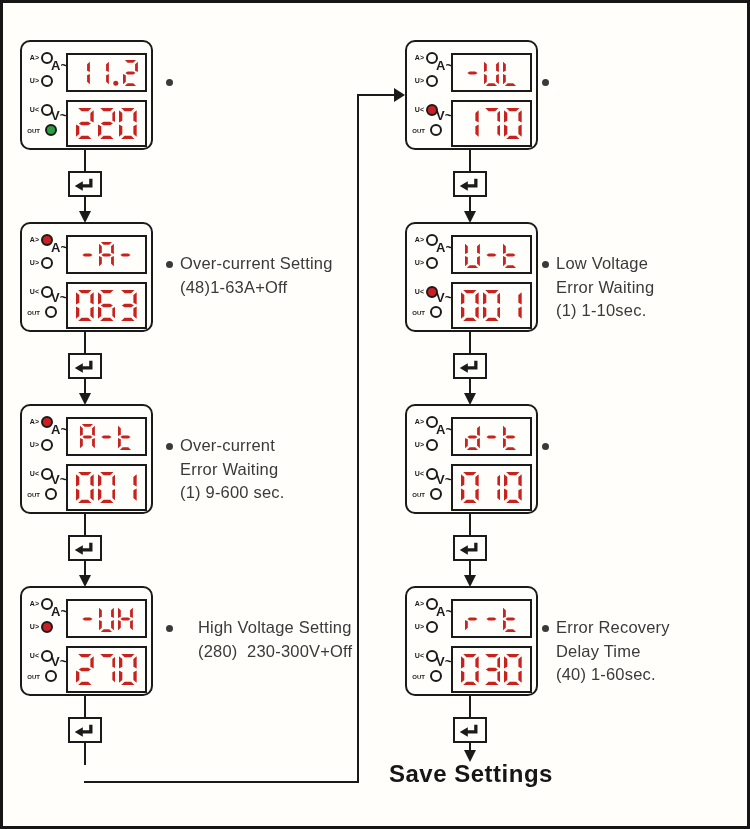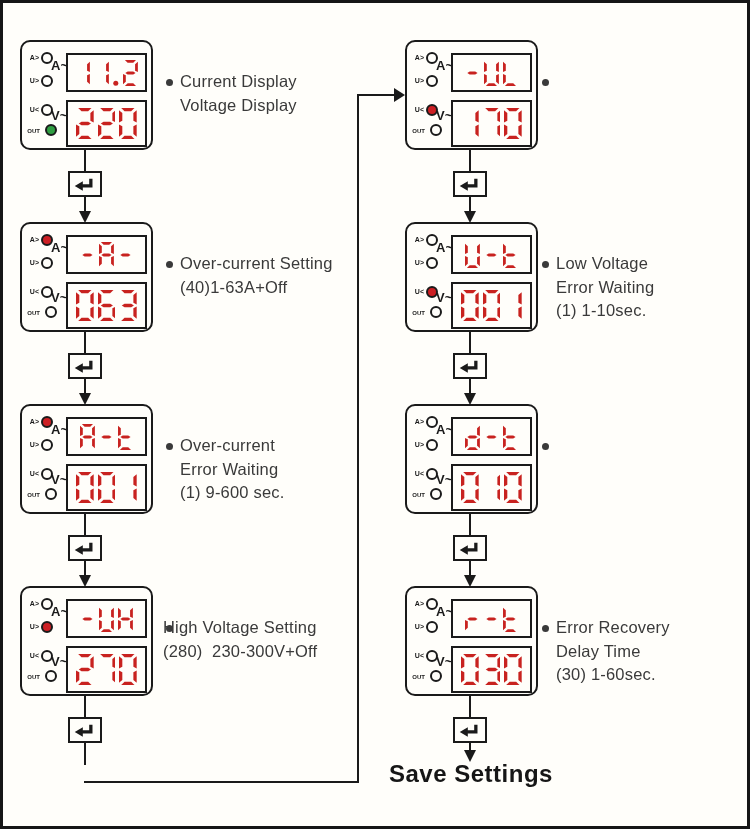--- a/index.html
+++ b/index.html
@@ -111,22 +111,20 @@
           <polygon points="2,0 14,0 11,3 5,3" fill="#c8221f"></polygon>
           <polygon points="16,2 16,13 13,11.5 13,4.5" fill="#c8221f"></polygon>
           <polygon points="16,15 16,26 13,23.5 13,16.5" fill="#c8221f"></polygon>
           <polygon points="2,28 5,25 11,25 14,28" fill="#c8221f"></polygon>
           <polygon points="0,15 3,16.5 3,23.5 0,26" fill="#c8221f"></polygon>
           <polygon points="0,2 3,4.5 3,11.5 0,13" fill="#c8221f"></polygon>
         </svg>
       </div>
     </div>
     <div class="bullet" style="left:163px;top:76px"></div>
-    <div class="txtblock" style="left:177px;top:67px">Current Display
-Voltage Display</div>
     <div class="panel" style="left:17px;top:219px">
       <div class="led" style="left:19px;top:10px;background:#cc1f24"></div>
       <div class="tiny" style="left:3px;top:12px;width:14px;font-size:7px">A&gt;</div>
       <div class="led" style="left:19px;top:33px;background:#fffefa"></div>
       <div class="tiny" style="left:3px;top:35px;width:14px;font-size:7px">U&gt;</div>
       <div class="led" style="left:19px;top:62px;background:#fffefa"></div>
       <div class="tiny" style="left:3px;top:64px;width:14px;font-size:7px">U&lt;</div>
       <div class="led" style="left:23px;top:82px;background:#fffefa"></div>
       <div class="tiny" style="left:0px;top:85px;width:18px;font-size:6px">OUT</div>
       <div class="chan" style="left:29px;top:17px">A~</div>
@@ -168,21 +166,21 @@
           <polygon points="2,0 14,0 11,3 5,3" fill="#c8221f"></polygon>
           <polygon points="16,2 16,13 13,11.5 13,4.5" fill="#c8221f"></polygon>
           <polygon points="16,15 16,26 13,23.5 13,16.5" fill="#c8221f"></polygon>
           <polygon points="2,28 5,25 11,25 14,28" fill="#c8221f"></polygon>
           <polygon points="2.5,14 5,12.5 11,12.5 13.5,14 11,15.5 5,15.5" fill="#c8221f"></polygon>
         </svg>
       </div>
     </div>
     <div class="bullet" style="left:163px;top:258px"></div>
     <div class="txtblock" style="left:177px;top:249px">Over-current Setting
-(40)1-63A+Off</div>
+(48)1-63A+Off</div>
     <div class="panel" style="left:17px;top:401px">
       <div class="led" style="left:19px;top:10px;background:#cc1f24"></div>
       <div class="tiny" style="left:3px;top:12px;width:14px;font-size:7px">A&gt;</div>
       <div class="led" style="left:19px;top:33px;background:#fffefa"></div>
       <div class="tiny" style="left:3px;top:35px;width:14px;font-size:7px">U&gt;</div>
       <div class="led" style="left:19px;top:62px;background:#fffefa"></div>
       <div class="tiny" style="left:3px;top:64px;width:14px;font-size:7px">U&lt;</div>
       <div class="led" style="left:23px;top:82px;background:#fffefa"></div>
       <div class="tiny" style="left:0px;top:85px;width:18px;font-size:6px">OUT</div>
       <div class="chan" style="left:29px;top:17px">A~</div>
@@ -280,21 +278,21 @@
           <polygon points="2,0 14,0 11,3 5,3" fill="#c8221f"></polygon>
           <polygon points="16,2 16,13 13,11.5 13,4.5" fill="#c8221f"></polygon>
           <polygon points="16,15 16,26 13,23.5 13,16.5" fill="#c8221f"></polygon>
           <polygon points="2,28 5,25 11,25 14,28" fill="#c8221f"></polygon>
           <polygon points="0,15 3,16.5 3,23.5 0,26" fill="#c8221f"></polygon>
           <polygon points="0,2 3,4.5 3,11.5 0,13" fill="#c8221f"></polygon>
         </svg>
       </div>
     </div>
     <div class="bullet" style="left:163px;top:622px"></div>
-    <div class="txtblock" style="left:160px;top:613px">High Voltage Setting
+    <div class="txtblock" style="left:195px;top:613px">High Voltage Setting
 (280)  230-300V+Off</div>
     <div class="panel" style="left:402px;top:37px">
       <div class="led" style="left:19px;top:10px;background:#fffefa"></div>
       <div class="tiny" style="left:3px;top:12px;width:14px;font-size:7px">A&gt;</div>
       <div class="led" style="left:19px;top:33px;background:#fffefa"></div>
       <div class="tiny" style="left:3px;top:35px;width:14px;font-size:7px">U&gt;</div>
       <div class="led" style="left:19px;top:62px;background:#cc1f24"></div>
       <div class="tiny" style="left:3px;top:64px;width:14px;font-size:7px">U&lt;</div>
       <div class="led" style="left:23px;top:82px;background:#fffefa"></div>
       <div class="tiny" style="left:0px;top:85px;width:18px;font-size:6px">OUT</div>
@@ -495,21 +493,21 @@
           <polygon points="16,15 16,26 13,23.5 13,16.5" fill="#c8221f"></polygon>
           <polygon points="2,28 5,25 11,25 14,28" fill="#c8221f"></polygon>
           <polygon points="0,15 3,16.5 3,23.5 0,26" fill="#c8221f"></polygon>
           <polygon points="0,2 3,4.5 3,11.5 0,13" fill="#c8221f"></polygon>
         </svg>
       </div>
     </div>
     <div class="bullet" style="left:539px;top:622px"></div>
     <div class="txtblock" style="left:553px;top:613px">Error Recovery
 Delay Time
-(30) 1-60sec.</div>
+(40) 1-60sec.</div>
     <div class="vline" style="left:81px;top:147px;width:2px;height:21px"></div>
     <div class="enter" style="left:65px;top:168px">
       <svg width="26" height="19" viewBox="0 0 34 26">
         <path d="M25 5 V15 H13" fill="none" stroke="#1a1a1a" stroke-width="4.5"></path>
         <polygon points="3,15 14,8.5 14,21.5" fill="#1a1a1a"></polygon>
       </svg>
     </div>
     <div class="vline" style="left:81px;top:194px;width:2px;height:15px"></div>
     <div class="tri-down" style="left:75.5px;top:208px"></div>
     <div class="vline" style="left:81px;top:329px;width:2px;height:21px"></div>

